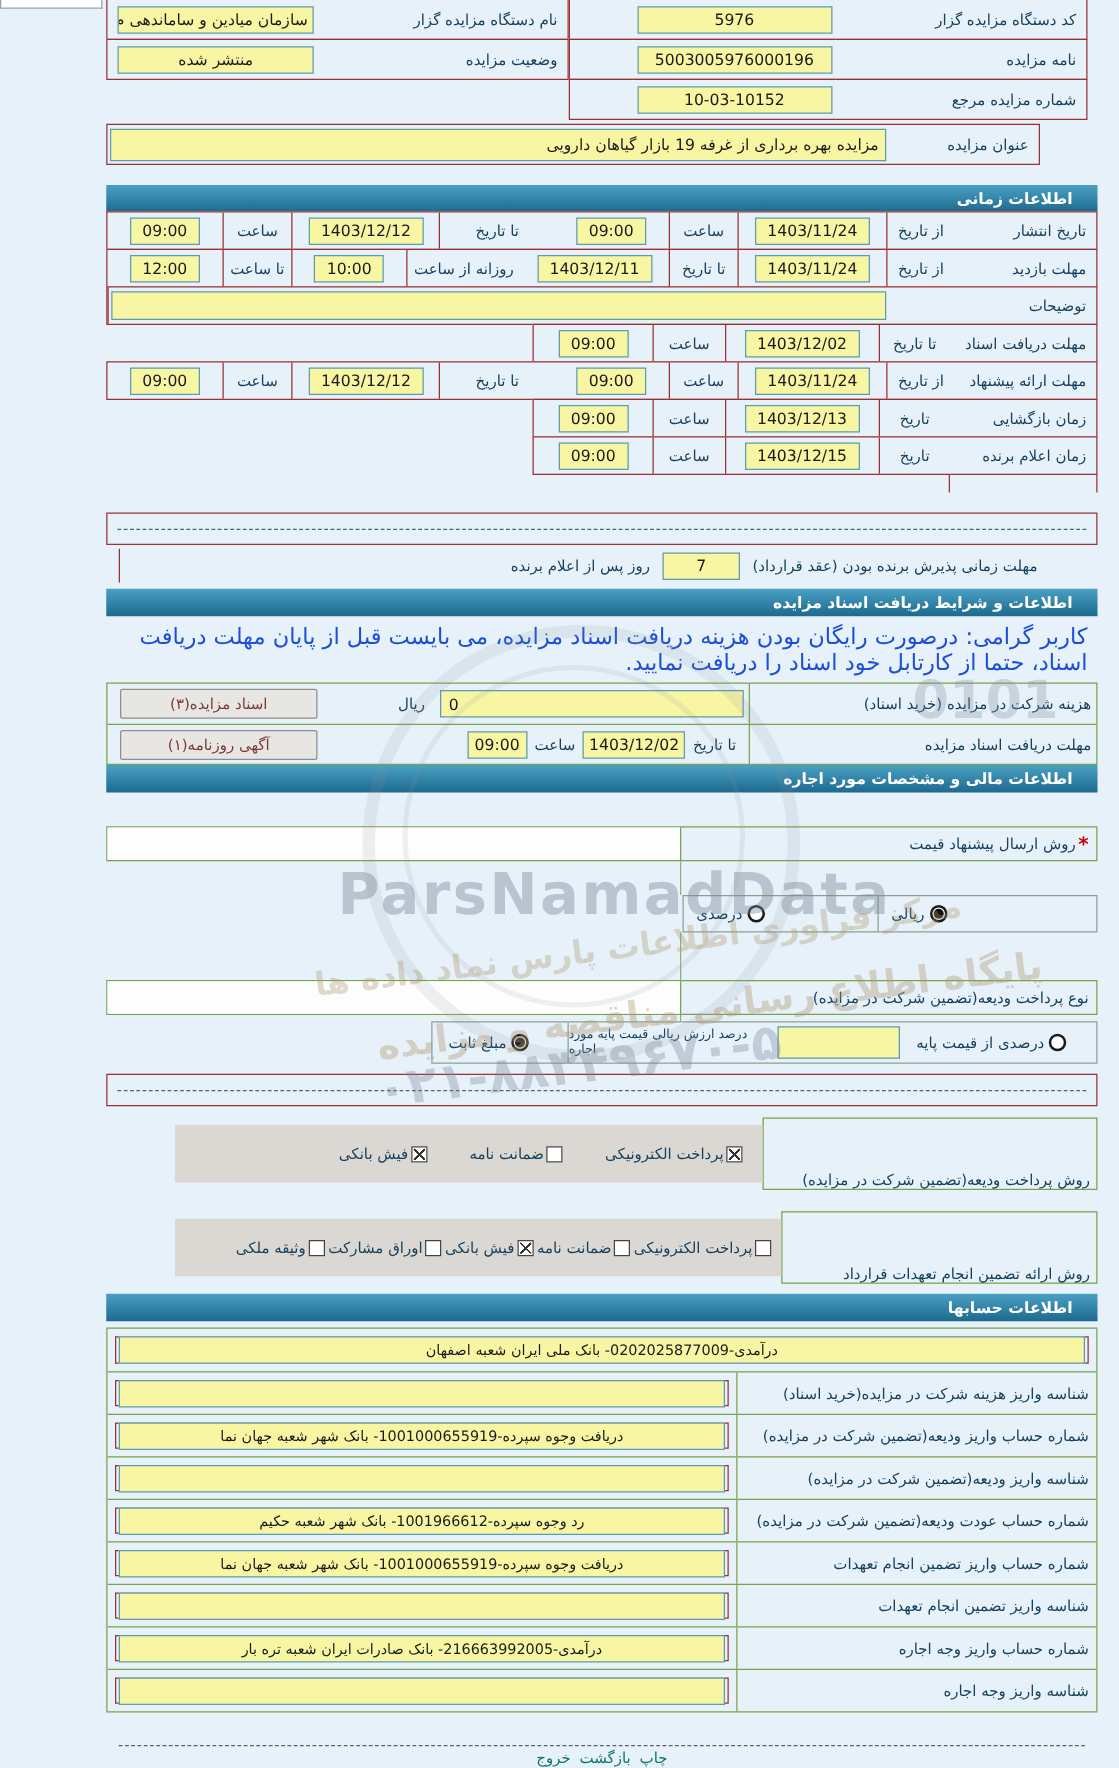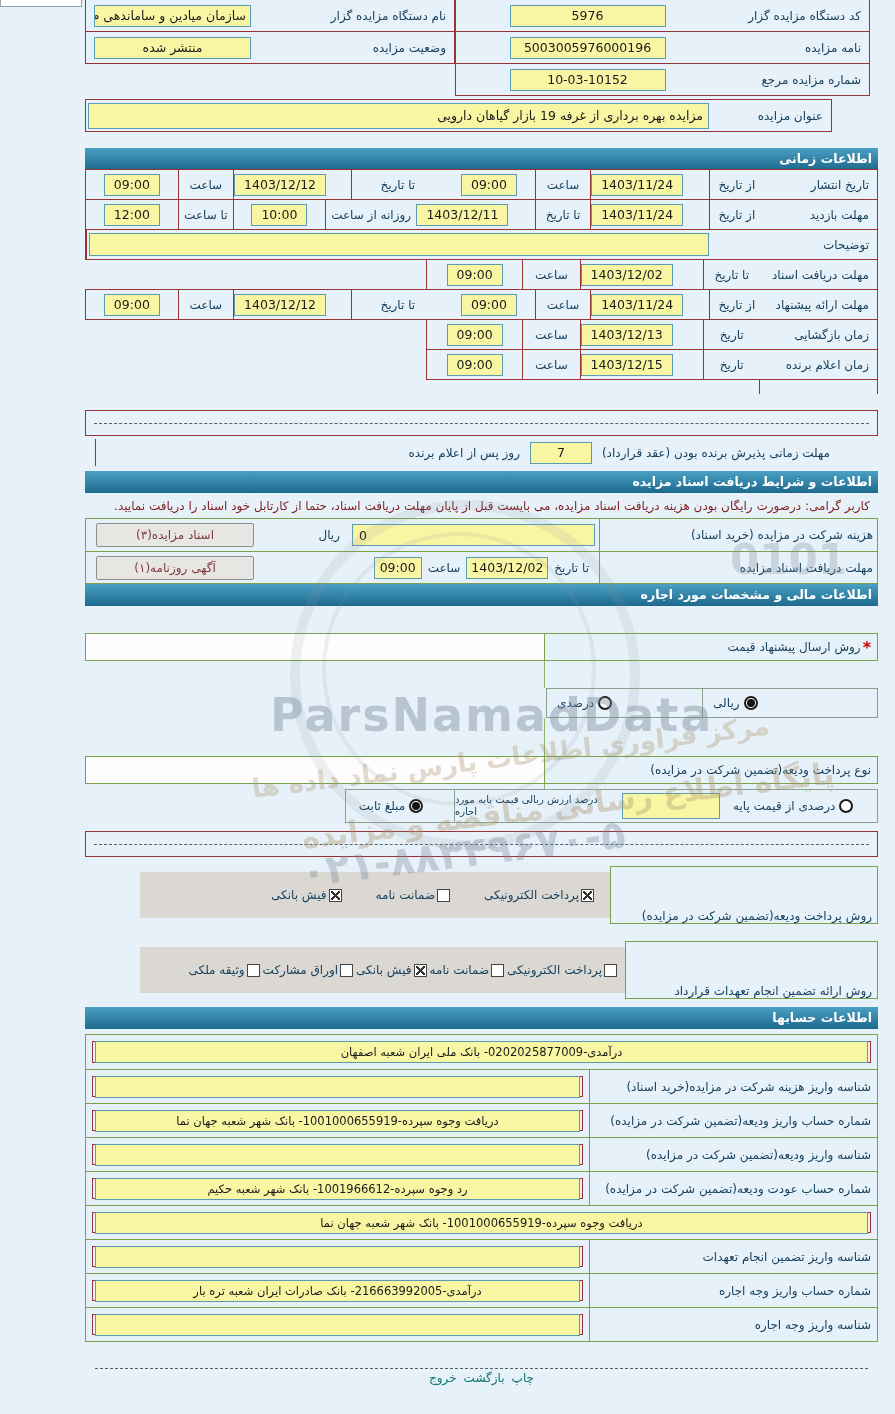--- a/index.html
+++ b/index.html
@@ -7,21 +7,21 @@
     width:895px;height:1414px;position:relative;overflow:hidden;
     background:#e7f1f9;direction:rtl;
     font-family:"DejaVu Sans","Liberation Sans",sans-serif;
     color:#17425f;
   }
   .wrap{position:relative;margin:0 17px 0 85px;width:793px;z-index:2}
   .lbl{font-size:12px;color:#17425f;white-space:nowrap}
   .inp{background:#f8f5a3;border:1px solid #5b9bb5;height:22px;font-size:12.5px;color:#1b1b1b;
        display:flex;align-items:center;justify-content:center;box-sizing:border-box;white-space:nowrap;overflow:hidden}
   .bar{height:22px;background:linear-gradient(#4aa0c3,#1d6a8e);color:#fff;font-weight:bold;
-       font-size:12.5px;line-height:22px;padding-right:6px;box-sizing:border-box}
+       font-size:12.5px;line-height:22px;padding-right:20px;box-sizing:border-box}
   
   .hdr{position:relative;height:140px}
   .tl-tooltip{position:absolute;left:-85px;top:0;width:82px;height:7px;background:#fff;border:1px solid #8fa3ad;border-top:none;box-sizing:border-box}
   .htable{position:absolute;box-sizing:border-box}
   .hrow{display:flex;align-items:center;height:33px;border:1px solid #993333;margin-top:-1px;box-sizing:border-box;background:#e7f1f9}
   .hrow .hlab{padding-right:8px;box-sizing:border-box}
   .ht-right{top:0;right:8px;width:415px}
   .ht-right .hlab{width:150px}
   .ht-right .hval{flex:1;display:flex;justify-content:center}
   .ht-right .inp{width:156px}
@@ -34,36 +34,36 @@
   .ht-title .hval{flex:1;display:flex;justify-content:flex-end}
   .ht-title .inp{width:621px;height:26px;margin-left:2px;justify-content:flex-start;padding-right:5px}
   
   .trow{display:flex;align-items:center;height:31px;border:1px solid #993333;margin-top:-1px;box-sizing:border-box;background:#e7f1f9}
   .trow.half{width:452px}
   .tc{height:100%;display:flex;align-items:center;box-sizing:border-box}
   .tc.sep{border-left:1px solid #993333}
   .t-lab{width:118px;padding-right:8px}
   .t-sub{width:58px;justify-content:center;text-align:center}
   .t-sub2{width:96px;justify-content:center;text-align:center}
-  .t-d{width:124px;justify-content:flex-end}
+  .t-d{width:124px;justify-content:center}
   .t-d .inp{width:92px}
   .t-t{width:96px;justify-content:center}
   .t-t .inp{width:56px}
   .t-desc{flex:1;justify-content:flex-end}
   .t-desc .inp{width:620px;height:23px;margin-left:2px}
   .gap33{height:30px;position:relative}
   .gap33::after{content:"";position:absolute;right:118px;top:0;height:14px;width:1px;background:#993333}
   .gap33::before{content:"";position:absolute;right:0;top:0;height:14px;width:1px;background:#993333}
   .dashbox{height:26px;border:1px solid #993333;box-sizing:border-box;display:flex;align-items:center;padding:0 8px}
   .dashline{flex:1;border-top:1px dashed #54606b;height:0}
   .acc-row{height:33px;display:flex;align-items:center;padding-right:48px;box-sizing:border-box;position:relative}
   .acc-row::before{content:"";position:absolute;left:10px;top:3px;bottom:3px;width:1px;background:#993333}
   .acc-row .inp{width:62px;margin:0 10px}
   
-  .warn{font-size:12px;color:#7f1d1d;padding:6px 8px 5px 0}
+  .warn{font-size:18px;color:#1d4ed8;padding:6px 8px 5px 0}
   .gtable{border:1px solid #79a24a;box-sizing:border-box}
   .grow{display:flex;align-items:center;height:32px;box-sizing:border-box}
   .grow + .grow{border-top:1px solid #79a24a}
   .g-lab{width:278px;height:100%;display:flex;align-items:center;padding-right:4px;border-left:1px solid #79a24a;box-sizing:border-box}
   .g-content{flex:1;display:flex;align-items:center;justify-content:space-between;height:100%;padding:0 4px 0 10px;box-sizing:border-box}
   .g-group{display:flex;align-items:center}
   .btn{width:158px;height:24px;background:#e8e6e3;border:1px solid #8e8e8e;border-radius:2px;
        color:#7b3b3b;font-size:12px;display:flex;align-items:center;justify-content:center;box-sizing:border-box;cursor:pointer}
   .fee-inp{width:243px;justify-content:flex-end;padding-left:6px}
   .unit{margin:0 12px;font-size:12px}
@@ -531,20 +531,21 @@
     </div>
     <div class="arow">
       <div class="a-lab">شماره حساب عودت ودیعه(تضمین شرکت در مزایده)</div>
       <div class="a-val">
           <div class="a-red">
             <div class="inp">رد وجوه سپرده-1001966612- بانک شهر شعبه حکیم</div>
           </div>
         </div>
     </div>
     <div class="arow">
+      <div class="a-lab">شماره حساب واریز تضمین انجام تعهدات</div>
       <div class="a-val">
           <div class="a-red">
             <div class="inp">دریافت وجوه سپرده-1001000655919- بانک شهر شعبه جهان نما</div>
           </div>
         </div>
     </div>
     <div class="arow">
       <div class="a-lab">شناسه واریز تضمین انجام تعهدات</div>
       <div class="a-val">
           <div class="a-red">

